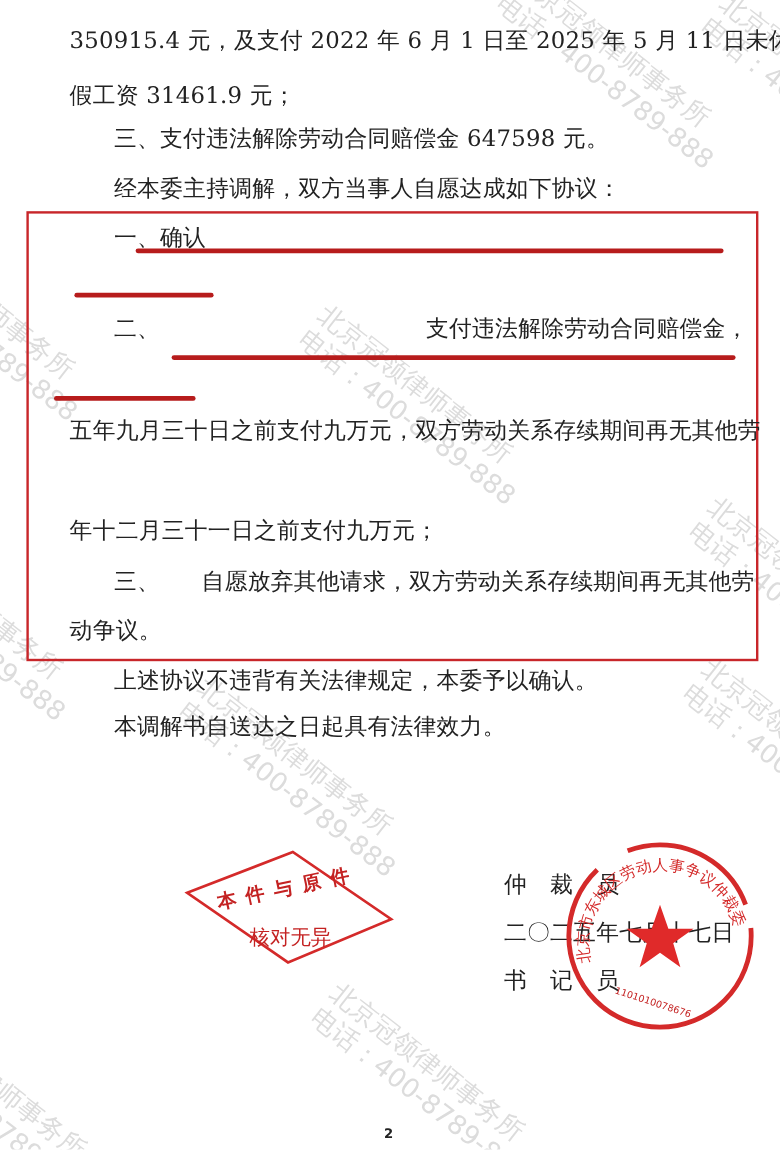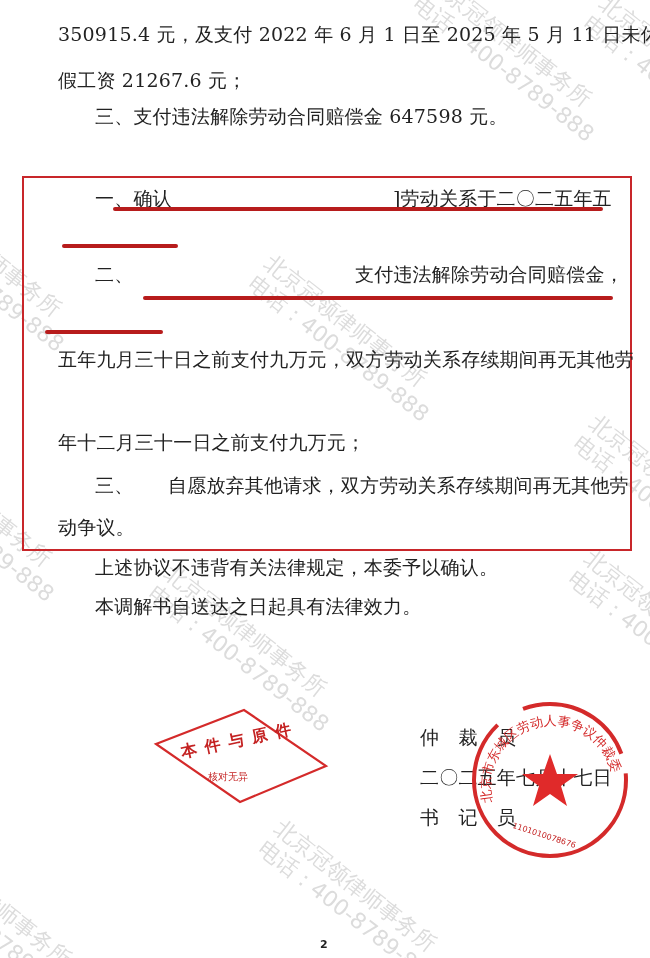--- a/index.html
+++ b/index.html
@@ -113,56 +113,56 @@
   <div class="wm" style="left:285px; top:815px;">
     <div>北京冠领律师事务所</div>
     <div>电话：400-8789-888</div>
   </div>
   <div class="wm" style="left:-80px; top:830px;">
     <div>北京冠领律师事务所</div>
     <div>电话：400-8789-888</div>
   </div>
 
   <div class="line" style="left:58px; top:22px;">350915.4 元，及支付 2022 年 6 月 1 日至 2025 年 5 月 11 日未休探亲</div>
-  <div class="line" style="left:58px; top:68px;">假工资 21267.6 元；</div>
+  <div class="line" style="left:58px; top:68px;">假工资 31461.9 元；</div>
   <div class="line" style="left:95px; top:104px;">三、支付违法解除劳动合同赔偿金 647598 元。</div>
+  <div class="line" style="left:95px; top:145px;">经本委主持调解，双方当事人自愿达成如下协议：</div>
 
   <div class="redbox"></div>
 
   <div class="line" style="left:95px; top:186px;">一、确认</div>
-  <div class="line" style="left:393px; top:186px;">]劳动关系于二〇二五年五</div>
   <div class="uline" style="left:113px; top:207px; width:490px;"></div>
 
   <div class="uline" style="left:62px; top:244px; width:116px;"></div>
 
   <div class="line" style="left:95px; top:262px;">二、</div>
   <div class="line" style="left:355px; top:262px;">支付违法解除劳动合同赔偿金，</div>
   <div class="uline" style="left:143px; top:296px; width:470px;"></div>
 
   <div class="uline" style="left:45px; top:330px; width:118px;"></div>
 
   <div class="line" style="left:58px; top:347px;">五年九月三十日之前支付九万元，双方劳动关系存续期间再无其他劳</div>
   <div class="line" style="left:58px; top:430px;">年十二月三十一日之前支付九万元；</div>
 
   <div class="line" style="left:95px; top:473px;">三、</div>
   <div class="line" style="left:168px; top:473px;">自愿放弃其他请求，双方劳动关系存续期间再无其他劳</div>
-  <div class="line" style="left:58px; top:515px;">动争议。</div>
+  <div class="line" style="left:58px; top:515px;font-family:Liberation Mono, monospace;">动争议。</div>
 
   <div class="line" style="left:95px; top:594px;">本调解书自送达之日起具有法律效力。</div>
   <div class="line" style="left:95px; top:555px;">上述协议不违背有关法律规定，本委予以确认。</div>
 
   <div class="line" style="left:420px; top:725px;">仲　裁　员</div>
   <div class="line" style="left:420px; top:765px;">二〇二五年七月十七日</div>
   <div class="line" style="left:420px; top:805px;">书　记　员</div>
 
   <svg class="diamond-stamp" viewBox="0 0 178 100">
     <polygon points="4,38 92,4 174,60 88,96" fill="none" stroke="#d42a2a" stroke-width="2.2"></polygon>
   </svg>
   <div style="position:absolute; left:180px; top:730px; font-size:16px; color:#c42222; font-weight:bold; letter-spacing:8px; transform:rotate(-12deg); font-family:'DejaVu Sans', sans-serif;">本件与原件</div>
-  <div style="position:absolute; left:208px; top:770px; font-size:10px; color:#c42222; font-family:'DejaVu Sans', sans-serif;">核对无异</div>
+  <div style="position:absolute; left:208px; top:770px; font-size:17px; color:#c42222; font-family:'DejaVu Sans', sans-serif;">核对无异</div>
 
   <svg class="seal" viewBox="0 0 170 170">
     <defs>
       <path id="sealArc" d="M 30,110 A 58 58 0 1 1 150,80"></path>
     </defs>
     <circle cx="88" cy="88" r="76" fill="none" stroke="#d42a2a" stroke-width="4" stroke-dasharray="300 30 120 20"></circle>
     <polygon points="88,62 95,82 116,82 99,94 105,114 88,102 71,114 77,94 60,82 81,82" fill="#e02a2a"></polygon>
     <text font-size="13" fill="#d42a2a" font-family="DejaVu Sans, sans-serif">
       <textPath href="#sealArc">北京市东城区劳动人事争议仲裁委员会</textPath>
     </text>

